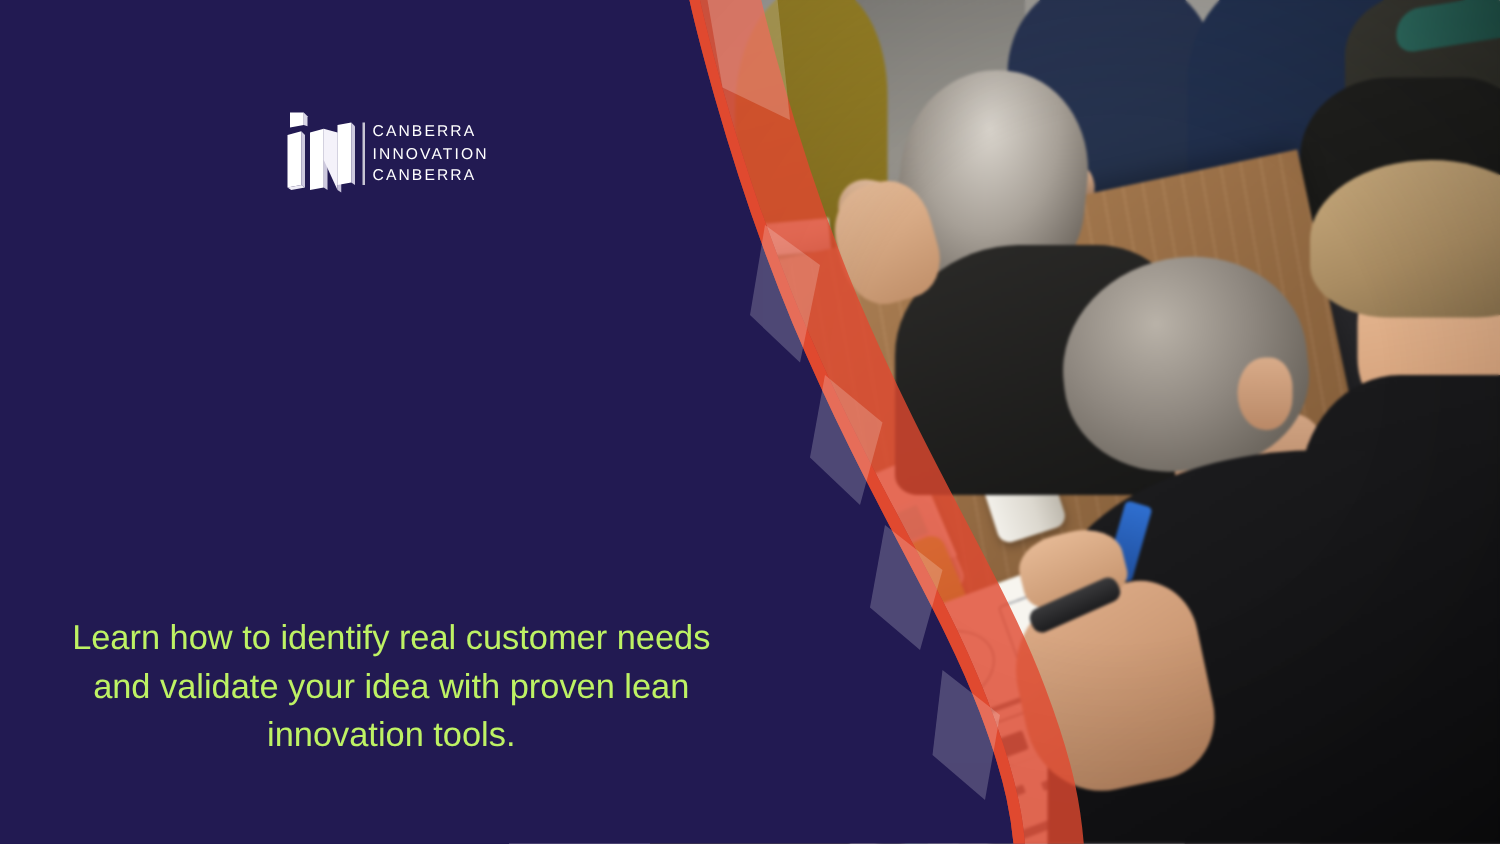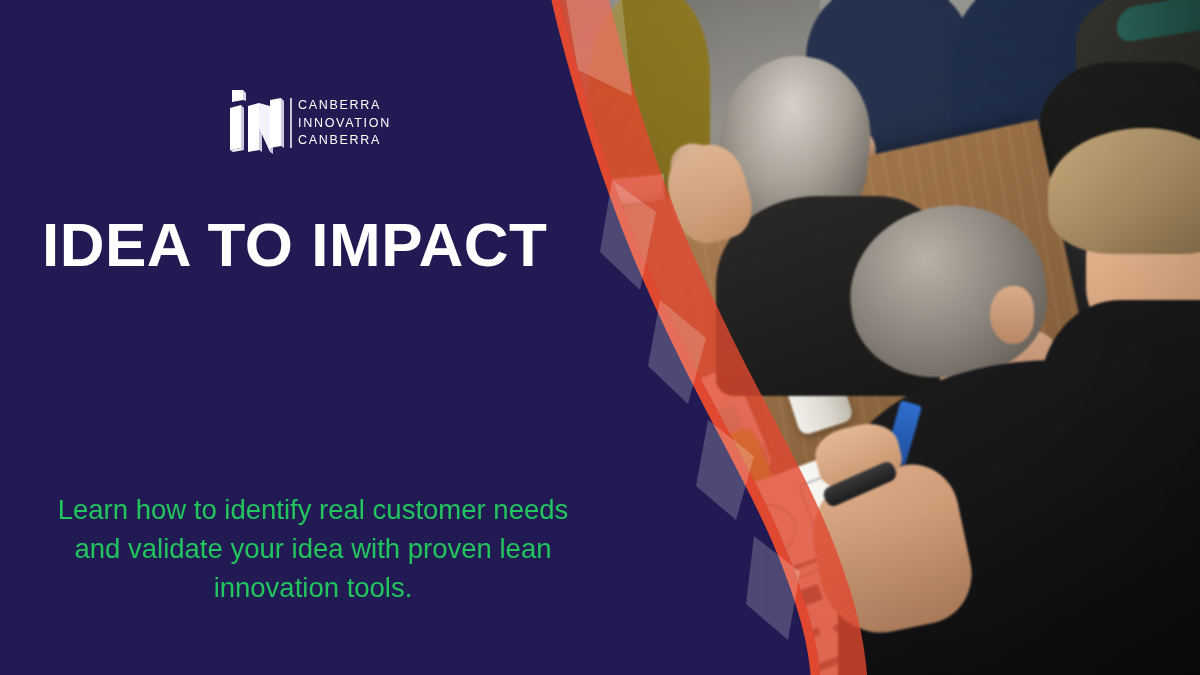--- a/index.html
+++ b/index.html
@@ -406,21 +406,21 @@
     font-size: 30px;
     font-weight: 700;
     letter-spacing: 0.4px;
   }
 
   .blurb {
     position: absolute;
     left: 40px;
     top: 462px;
     width: 546px;
-    color: #22c55e;
+    color: #bef264;
     font-size: 27.5px;
     font-weight: 400;
     line-height: 1.42;
     text-align: center;
   }
 </style>
 </head>
 <body>
 
 <div class="banner">
@@ -618,20 +618,19 @@
         <polygon points="59,10 62,13 62,60 59,58" fill="#cdc9de"></polygon>
       </svg>
       <div class="logo-divider"></div>
       <div class="logo-words">
         <span>CANBERRA</span>
         <span>INNOVATION</span>
         <span>CANBERRA</span>
       </div>
     </div>
 
-    <h1 class="headline">IDEA TO IMPACT</h1>
 
 
 
     <p class="blurb">Learn how to identify real customer needs and validate your idea with proven lean innovation tools.</p>
   </div>
 
 </div>
 
 </body></html>

